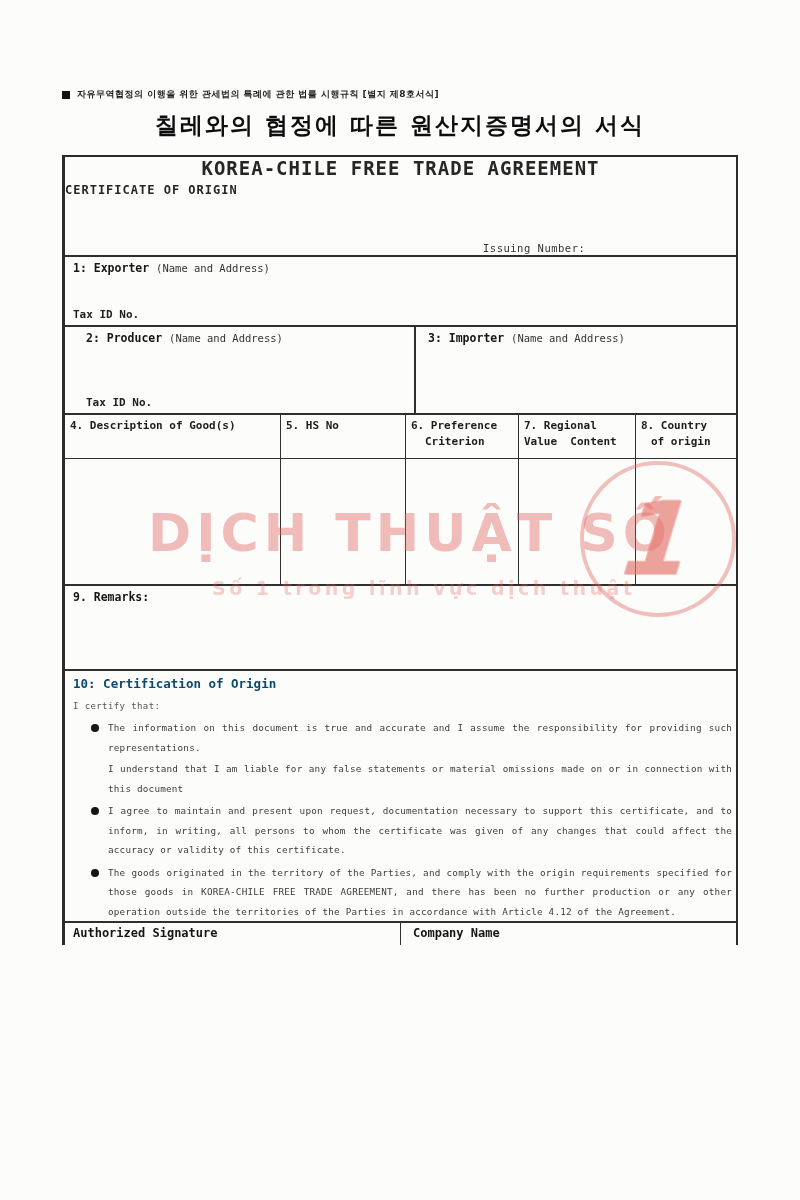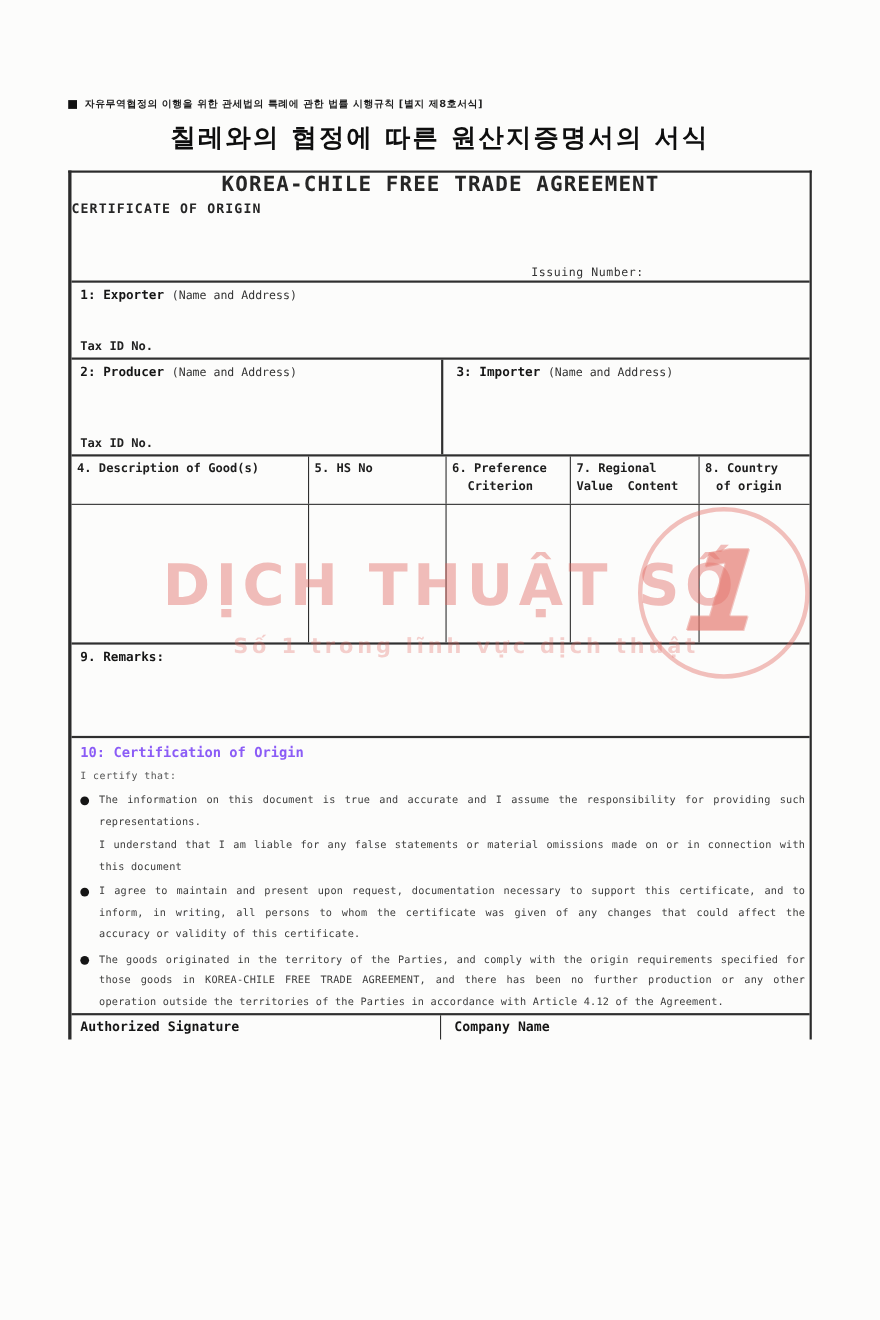--- a/index.html
+++ b/index.html
@@ -28,34 +28,34 @@
   .r{box-sizing:border-box;border-bottom:2px solid #2f2f2f;position:relative;}
   .r-head{height:100px;}
   .head-t1{text-align:center;font-size:19px;font-weight:bold;letter-spacing:1px;color:#262626;}
   .head-t2{margin-top:4px;font-size:12px;font-weight:bold;letter-spacing:1px;color:#262626;}
   .issuing{position:absolute;left:418px;bottom:1px;font-size:10.5px;color:#333;letter-spacing:.5px;}
   .r-exporter{height:70px;padding:4px 8px;font-size:11.5px;}
   .f-label{font-weight:bold;color:#161616;}
   .f-hint{font-weight:normal;color:#333;font-size:10.5px;}
   .taxid{position:absolute;left:8px;bottom:4px;font-size:11px;font-weight:bold;color:#222;}
   .r-parties{height:88px;display:flex;padding:0;}
-  .party-l{box-sizing:border-box;width:338px;border-right:2px solid #2f2f2f;position:relative;padding:4px 8px;font-size:11.5px;}
+  .party-l{box-sizing:border-box;width:338px;border-right:2px solid #2f2f2f;position:relative;padding:4px 8px;font-size:11.5px;margin-left:13px;}
   .party-r{flex:1;padding:4px 12px;font-size:11.5px;}
   .r-goods-head{height:43px;display:flex;border-bottom:1.5px solid #2f2f2f;}
   .r-goods-body{height:127px;display:flex;}
   .gcell{box-sizing:border-box;border-right:1.5px solid #2f2f2f;padding:3px 5px;font-size:11px;font-weight:bold;color:#1d1d1d;}
   .gcell:last-child{border-right:none;}
   .gc0{width:216px;} .gc1{width:125px;} .gc2{width:113px;} .gc3{width:117px;} .gc4{flex:1;}
   .gline{display:block;white-space:pre;line-height:16px;}
   .ind14{padding-left:14px;} .ind10{padding-left:10px;}
   .r-remarks{height:85px;padding:4px 8px;font-size:11.5px;}
   .r-cert{height:252px;padding:0;}
-  .cert-h{padding:5px 8px 0;font-size:12.5px;font-weight:bold;color:#8b5cf6;}
+  .cert-h{padding:5px 8px 0;font-size:12.5px;font-weight:bold;color:#0c4a6e;}
   .cert-intro{padding:10px 8px 0;font-size:9px;color:#555;letter-spacing:.4px;}
-  .cert-list{margin:7px 0 0;padding:0 4px 0 25px;}
+  .cert-list{margin:7px 0 0;padding:0 4px 0 43px;}
   .cert-item{position:relative;margin-bottom:3px;}
   .bullet{position:absolute;left:-17px;top:6px;width:8px;height:8px;border-radius:50%;background:#151515;}
   .cert-p{font-size:9.3px;line-height:19.5px;color:#3c3c3c;text-align:justify;letter-spacing:.2px;}
   .cert-p + .cert-p{margin-top:2px;}
   .r-sign{flex:1;display:flex;border-bottom:none;}
   .sign-l{box-sizing:border-box;width:336px;border-right:1.5px solid #2f2f2f;padding:3px 8px;font-size:12px;font-weight:bold;color:#161616;}
   .sign-r{flex:1;padding:3px 12px;font-size:12px;font-weight:bold;color:#161616;}
   
   .wm{position:absolute;z-index:5;pointer-events:none;font-family:"DejaVu Sans","Liberation Sans",sans-serif;}
   .wm-text{

